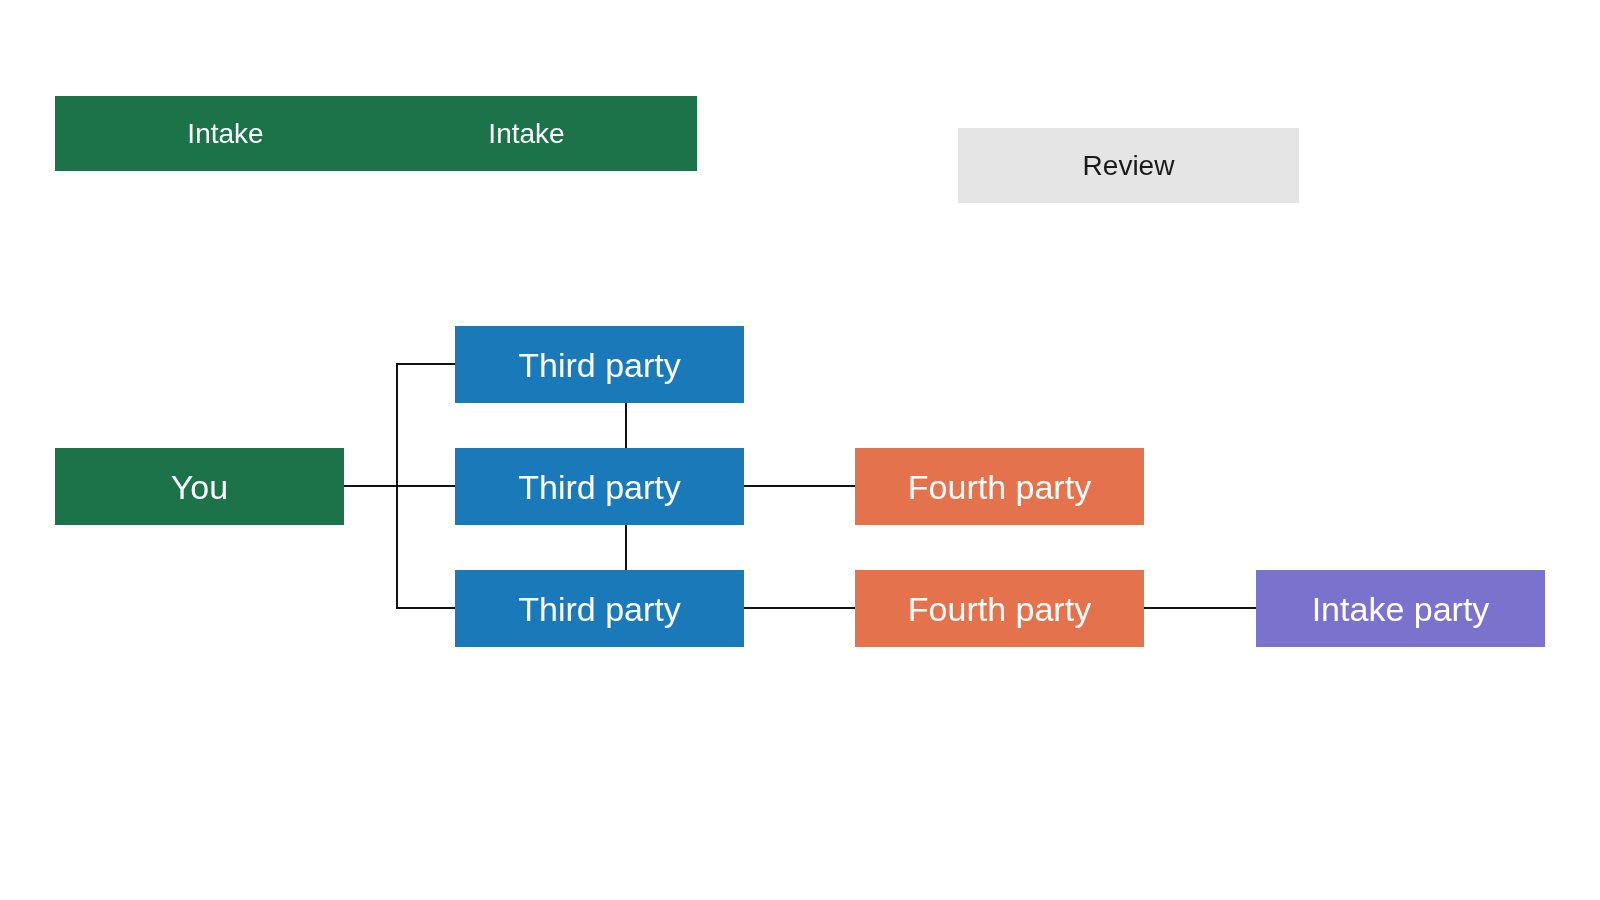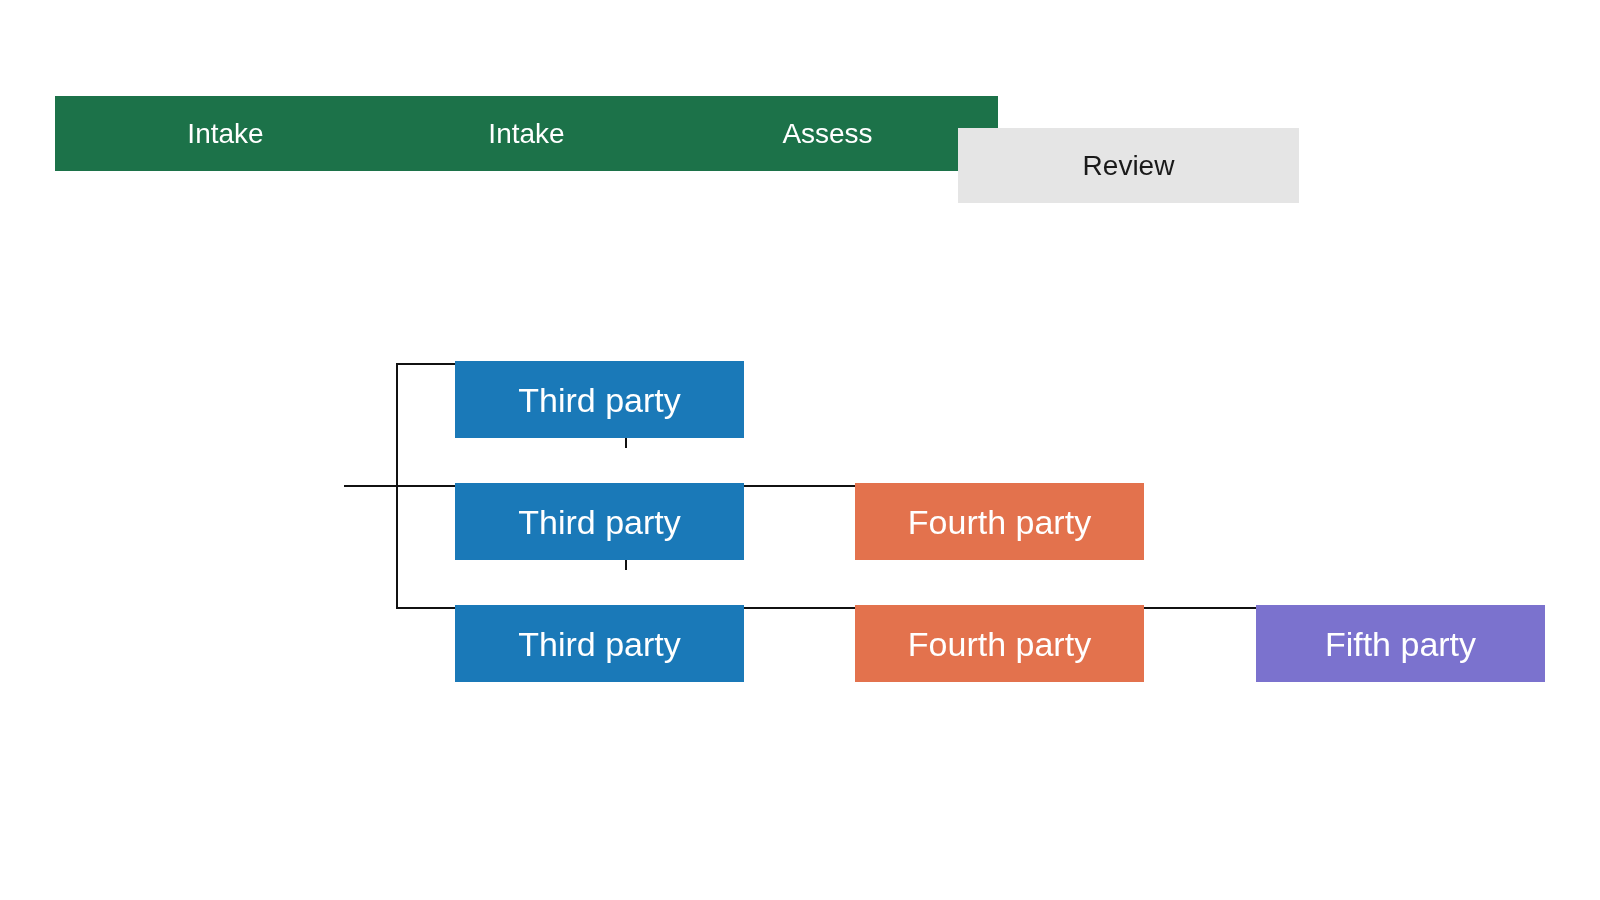--- a/index.html
+++ b/index.html
@@ -48,21 +48,20 @@
     position: absolute;
     width: 289px;
     height: 77px;
     display: flex;
     align-items: center;
     justify-content: center;
     font-size: 34px;
     line-height: 1;
     color: var(--node-text, #ffffff);
     user-select: none;
-    margin-top: 35px;
   }
   .tier-you    { background: var(--you-bg, #1c7249); }
   .tier-third  { background: var(--third-party-bg, #1a79b8); }
   .tier-fourth { background: var(--fourth-party-bg, #e3724d); }
   .tier-fifth  { background: var(--fifth-party-bg, #7b72ce); }
 
   .node-you  { left: 55px;   top: 448px; }
   .node-tp1  { left: 455px;  top: 326px; }
   .node-tp2  { left: 455px;  top: 448px; }
   .node-tp3  { left: 455px;  top: 570px; }
@@ -85,33 +84,33 @@
   .edge-r3-h1     { left: 744px;  top: 607px; width: 111px; height: 2px; }
   .edge-r3-h2     { left: 1144px; top: 607px; width: 112px; height: 2px; }
 </style>
 </head>
 <body>
 
 <div class="canvas">
 
   <div class="stage active stage-1">Intake</div>
   <div class="stage active stage-2">Intake</div>
-  <div class="stage active stage-3">Assess</div>
   <div class="stage inactive stage-4">Review</div>
 
   <div class="edge edge-you-out"></div>
   <div class="edge edge-trunk"></div>
   <div class="edge edge-stub-top"></div>
   <div class="edge edge-stub-bot"></div>
   <div class="edge edge-v12"></div>
   <div class="edge edge-v23"></div>
   <div class="edge edge-r2-h"></div>
   <div class="edge edge-r3-h1"></div>
   <div class="edge edge-r3-h2"></div>
 
+  <div class="node tier-you node-you">You</div>
   <div class="node tier-third node-tp1">Third party</div>
   <div class="node tier-third node-tp2">Third party</div>
   <div class="node tier-third node-tp3">Third party</div>
   <div class="node tier-fourth node-fp1">Fourth party</div>
   <div class="node tier-fourth node-fp2">Fourth party</div>
-  <div class="node tier-fifth node-5p1">Fifth party</div>
+  <div class="node tier-fifth node-5p1">Intake party</div>
 
 </div>
 
 </body></html>

